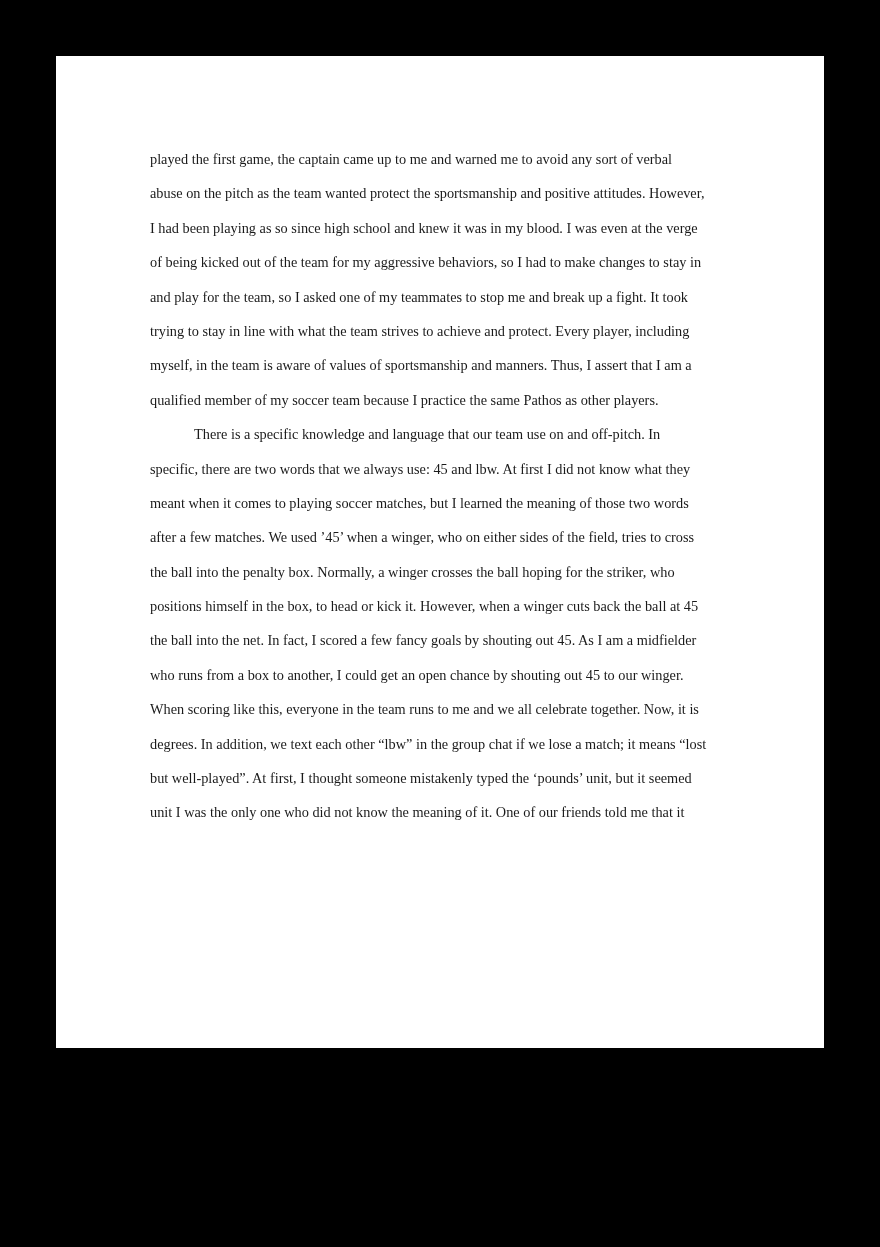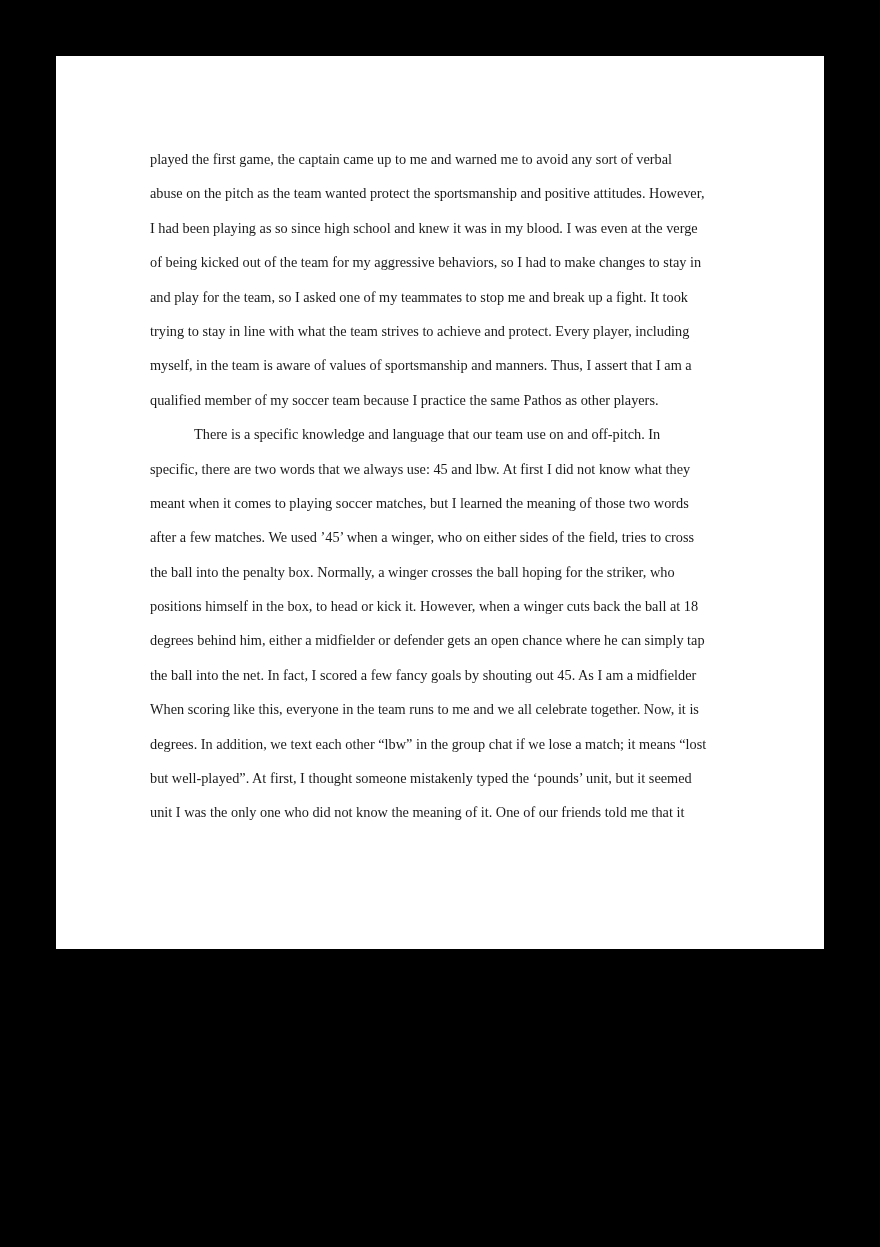--- a/index.html
+++ b/index.html
@@ -3,21 +3,21 @@
 <meta charset="utf-8">
 <style>
   html, body {
     margin: 0;
     padding: 0;
     background: #000000;
   }
   .viewer {
     position: relative;
     width: 880px;
-    height: 949px;
+    height: 1247px;
     background: #000000;
     overflow: hidden;
   }
   .paper {
     position: absolute;
     left: 56px;
     top: 56px;
     width: 768px;
     height: 992px;
     background: #ffffff;
@@ -52,22 +52,22 @@
       <div class="line">of being kicked out of the team for my aggressive behaviors, so I had to make changes to stay in</div>
       <div class="line">and play for the team, so I asked one of my teammates to stop me and break up a fight. It took</div>
       <div class="line">trying to stay in line with what the team strives to achieve and protect. Every player, including</div>
       <div class="line">myself, in the team is aware of values of sportsmanship and manners. Thus, I assert that I am a</div>
       <div class="line">qualified member of my soccer team because I practice the same Pathos as other players.</div>
       <div class="line indent">There is a specific knowledge and language that our team use on and off-pitch. In</div>
       <div class="line">specific, there are two words that we always use: 45 and lbw. At first I did not know what they</div>
       <div class="line">meant when it comes to playing soccer matches, but I learned the meaning of those two words</div>
       <div class="line">after a few matches. We used ’45’ when a winger, who on either sides of the field, tries to cross</div>
       <div class="line">the ball into the penalty box. Normally, a winger crosses the ball hoping for the striker, who</div>
-      <div class="line">positions himself in the box, to head or kick it. However, when a winger cuts back the ball at 18</div>
-      <div class="line">degrees behind him, either a midfielder or defender gets an open chance where he can simply tap</div>
+      <div class="line">positions himself in the box, to head or kick it. However, when a winger cuts back the ball at 45</div>
       <div class="line">the ball into the net. In fact, I scored a few fancy goals by shouting out 45. As I am a midfielder</div>
+      <div class="line">who runs from a box to another, I could get an open chance by shouting out 45 to our winger.</div>
       <div class="line">When scoring like this, everyone in the team runs to me and we all celebrate together. Now, it is</div>
       <div class="line">degrees. In addition, we text each other “lbw” in the group chat if we lose a match; it means “lost</div>
       <div class="line">but well-played”. At first, I thought someone mistakenly typed the ‘pounds’ unit, but it seemed</div>
       <div class="line">unit I was the only one who did not know the meaning of it. One of our friends told me that it</div>
     </div>
   </div>
 </div>
 
 </body></html>

